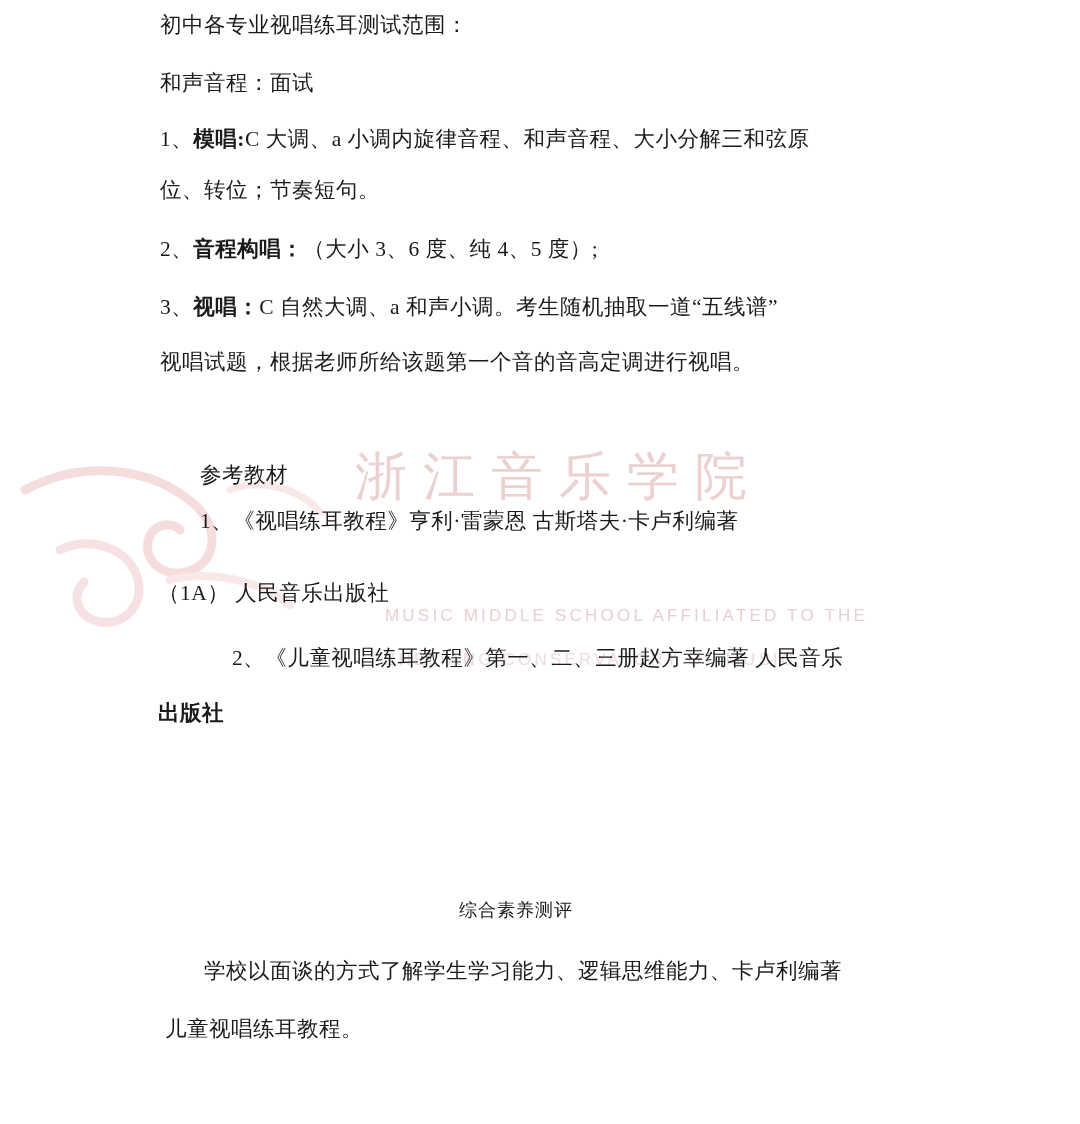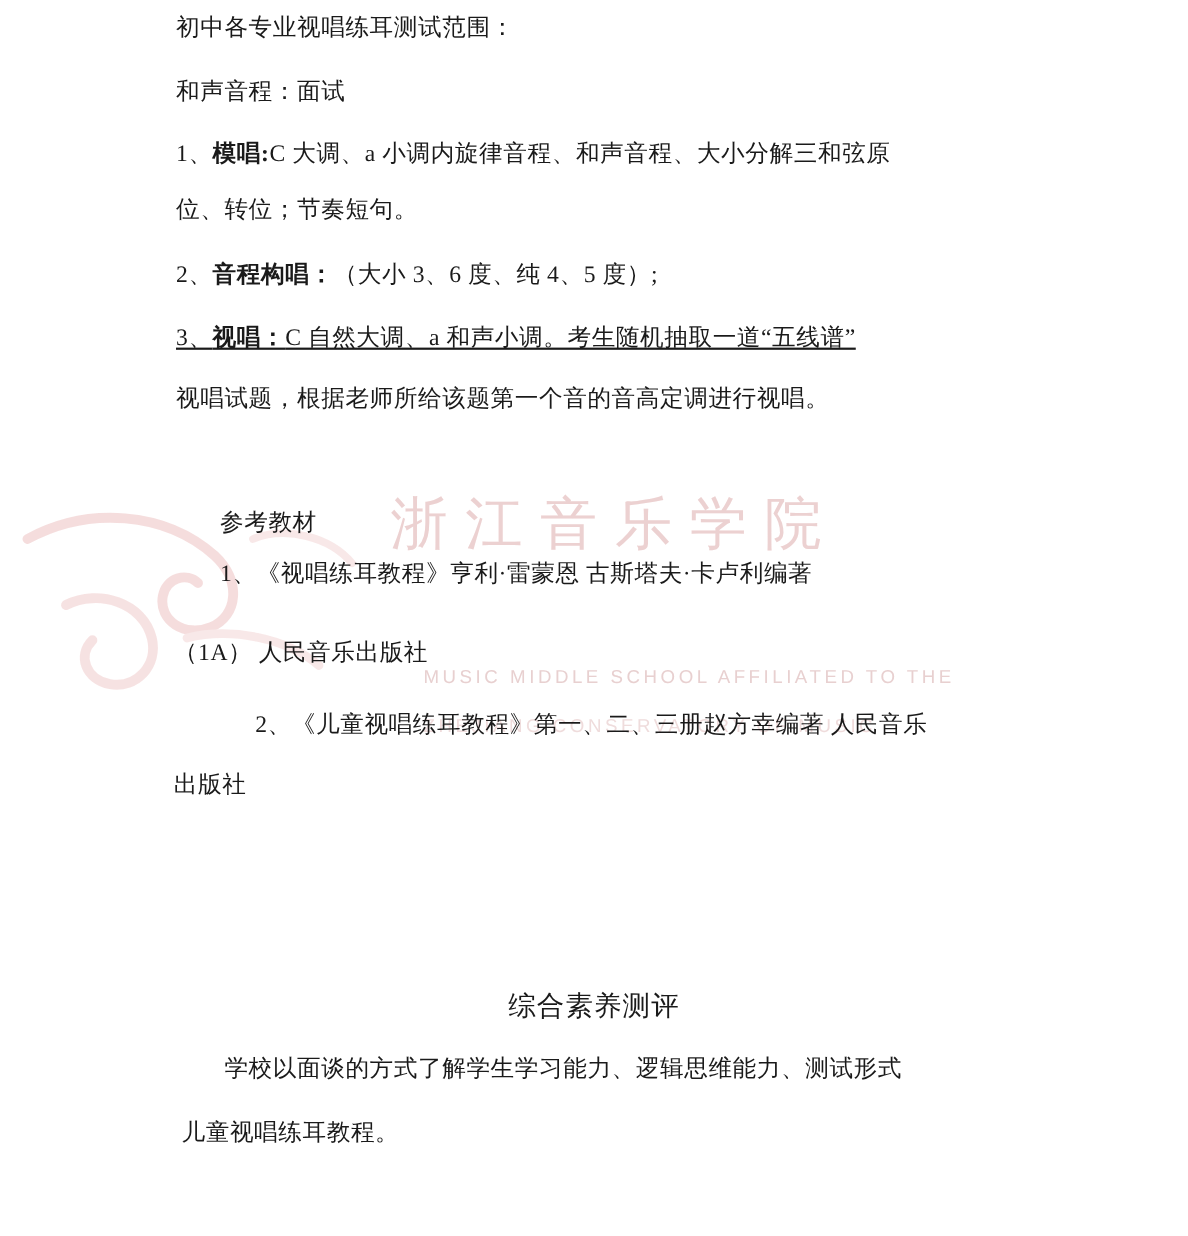--- a/index.html
+++ b/index.html
@@ -100,23 +100,22 @@
   }
   .hang { left: 160px; }
 
   .bold-seg { font-weight: bold; }
 
   .section-title {
     position: absolute;
     left: 0;
     width: 1032px;
     text-align: center;
-    font-size: 25px;
+    font-size: 18px;
     letter-spacing: 1px;
-    margin-left: 24px;
   }
 </style>
 </head>
 <body>
 
 <div class="page">
 
   <div class="watermark">
     <svg class="wm-swirl" viewBox="0 0 330 220" xmlns="http://www.w3.org/2000/svg">
       <path d="M5 60 C 60 30, 130 35, 175 75 C 200 98, 196 130, 172 140 C 148 150, 124 134, 128 112 C 131 95, 150 90, 160 100" fill="none" stroke="#edc3c3" stroke-width="9" stroke-linecap="round"></path>
@@ -137,31 +136,31 @@
 
     <div class="line hang" style="top:126px;">
       <span>1、</span><span class="bold-seg">模唱:</span><span>C 大调、a 小调内旋律音程、和声音程、大小分解三和弦原</span>
     </div>
     <div class="line hang" style="top:177px;">位、转位；节奏短句。</div>
 
     <div class="line hang" style="top:236px;">
       <span>2、</span><span class="bold-seg">音程构唱：</span><span>（大小 3、6 度、纯 4、5 度）;</span>
     </div>
 
-    <div class="line hang" style="top:294px;text-decoration:underline;">
+    <div class="line hang" style="top:294px;">
       <span>3、</span><span class="bold-seg">视唱：</span><span>C 自然大调、a 和声小调。考生随机抽取一道“五线谱”</span>
     </div>
     <div class="line hang" style="top:349px;">视唱试题，根据老师所给该题第一个音的音高定调进行视唱。</div>
 
     <div class="line" style="left:200px; top:462px;">参考教材</div>
 
     <div class="line" style="left:200px; top:508px;">1、《视唱练耳教程》亨利·雷蒙恩  古斯塔夫·卡卢利编著</div>
     <div class="line" style="left:158px; top:580px;">（1A）     人民音乐出版社</div>
 
     <div class="line" style="left:200px; top:645px;margin-left:32px;">2、《儿童视唱练耳教程》第一、二、三册赵方幸编著   人民音乐</div>
-    <div class="line" style="left:158px; top:700px;">出版社</div>
+    <div class="line" style="left:158px; top:700px;font-weight:bold;">出版社</div>
 
     <div class="section-title" style="top:898px;">综合素养测评</div>
-    <div class="line" style="left:204px; top:958px;">学校以面谈的方式了解学生学习能力、逻辑思维能力、测试形式</div>
+    <div class="line" style="left:204px; top:958px;">学校以面谈的方式了解学生学习能力、逻辑思维能力、卡卢利编著</div>
     <div class="line" style="left:165px; top:1016px;">儿童视唱练耳教程。</div>
 
   </div>
 </div>
 
 </body></html>

